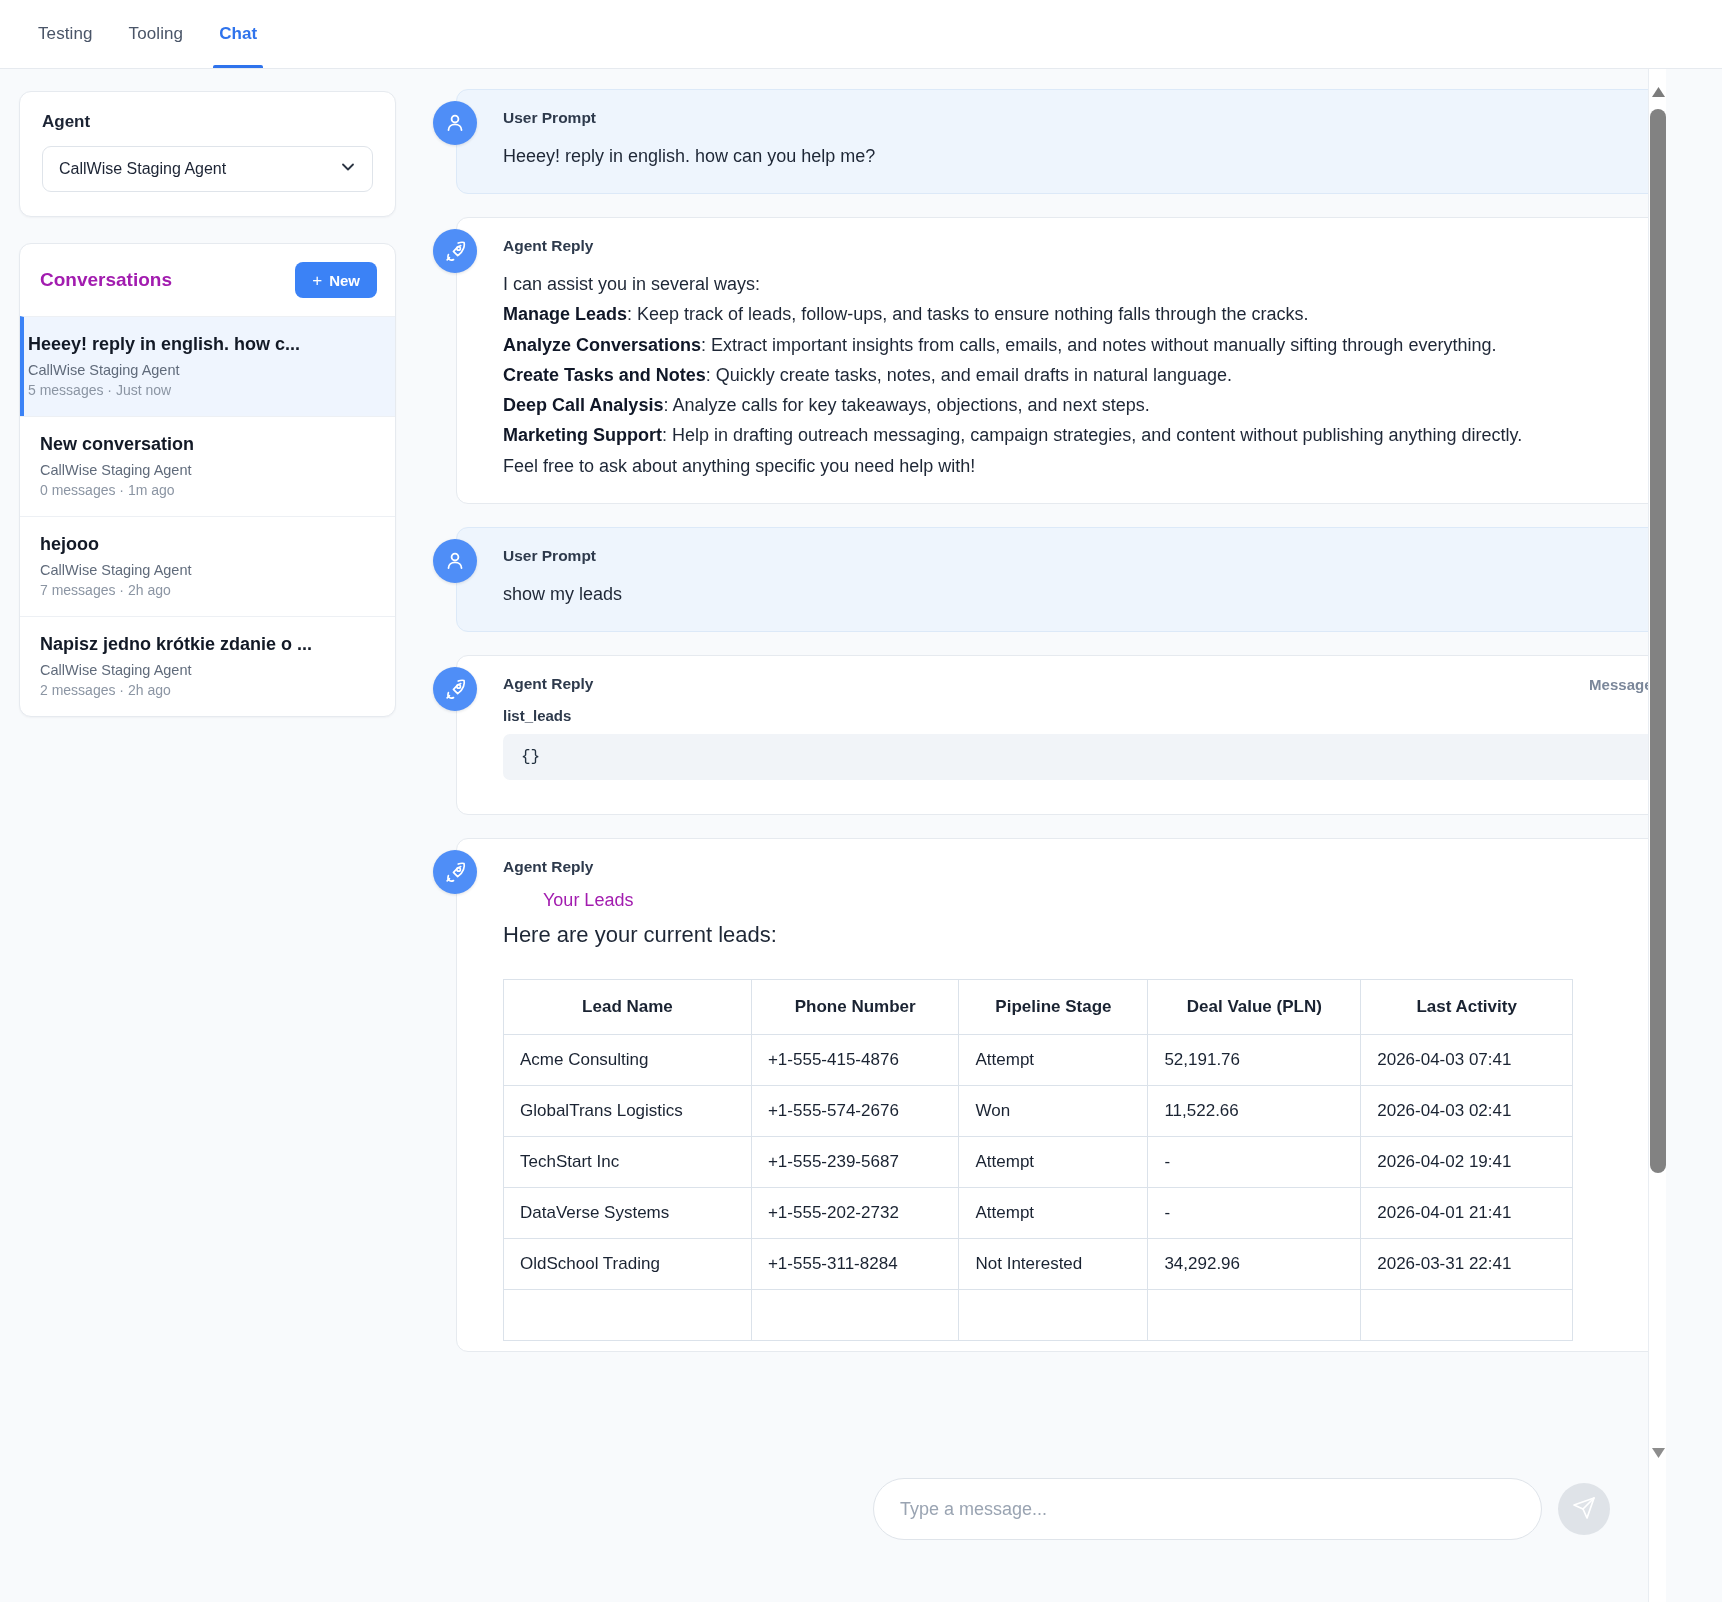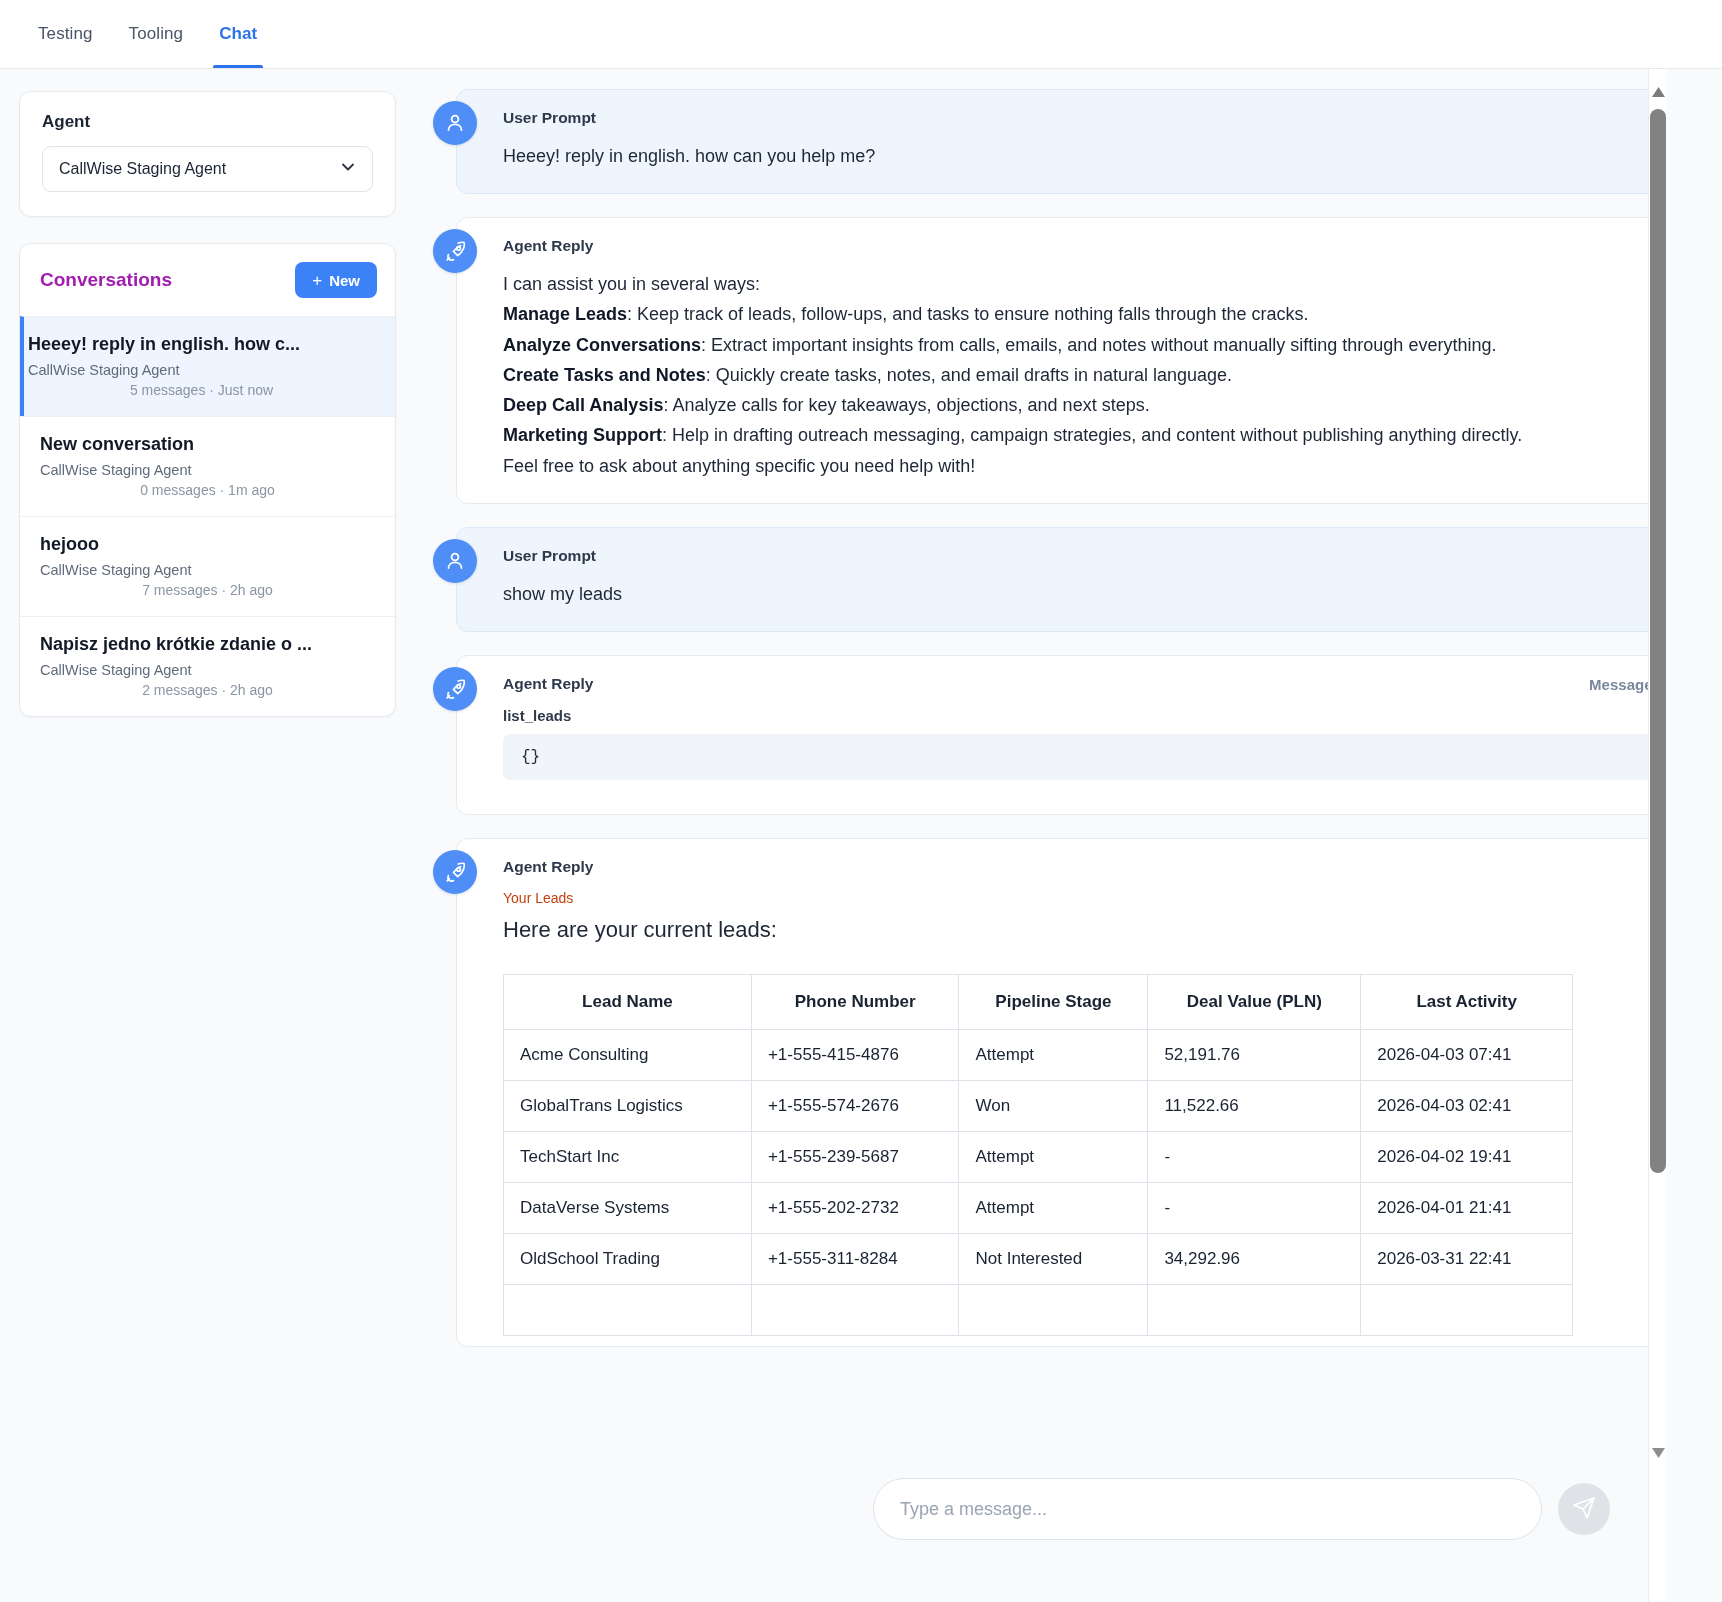--- a/index.html
+++ b/index.html
@@ -118,21 +118,21 @@
     background: #eff5fe;
     border-left: 4px solid #3b82f6;
     padding-left: 4px;
   }
   .conv-item .ci-title {
     font-size: 18px; font-weight: 700; color: #121926;
     margin-bottom: 7px;
     white-space: nowrap; overflow: hidden; text-overflow: ellipsis;
   }
   .conv-item .ci-agent { font-size: 14.5px; color: #606b7b; margin-bottom: 4px; }
-  .conv-item .ci-meta  { font-size: 14px; color: #8b95a3; text-align: center; }
+  .conv-item .ci-meta  { font-size: 14px; color: #8b95a3; }
 
   
   .chatcol {
     flex: 1 1 auto;
     position: relative;
     min-width: 0;
     display: flex; flex-direction: column;
   }
   .messages {
     position: absolute;
@@ -179,21 +179,21 @@
   }
   .tool-box {
     background: #f1f4f8;
     border-radius: 7px;
     padding: 14px 18px;
     font-family: "Liberation Mono", monospace;
     font-size: 16px;
     color: #22303f;
   }
 
-  .lead-title { font-size: 14px; color: #c2410c; margin-bottom: 11px; }
+  .lead-title { font-size: 18px; color: #a21caf; margin-bottom: 11px; margin-left: 40px; }
   .lead-sub   { font-size: 22px; color: #1e2736; margin-bottom: 31px; }
 
   table.leads {
     border-collapse: collapse;
     width: 100%;
     max-width: 1070px;
     font-size: 17px;
   }
   table.leads th, table.leads td {
     border: 1px solid #dbe2ea;

